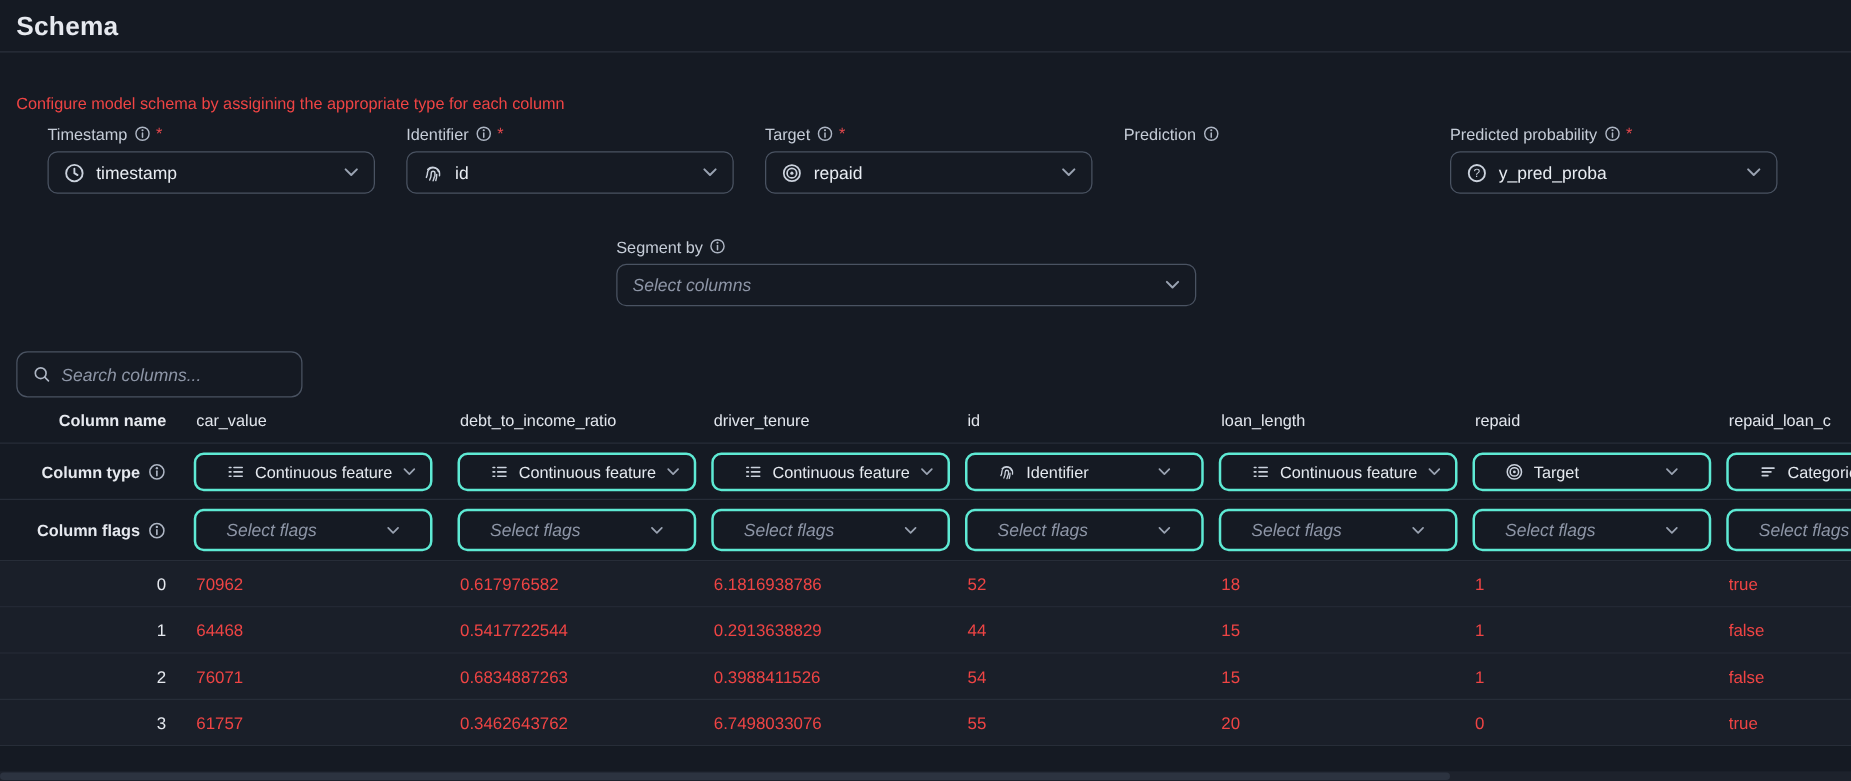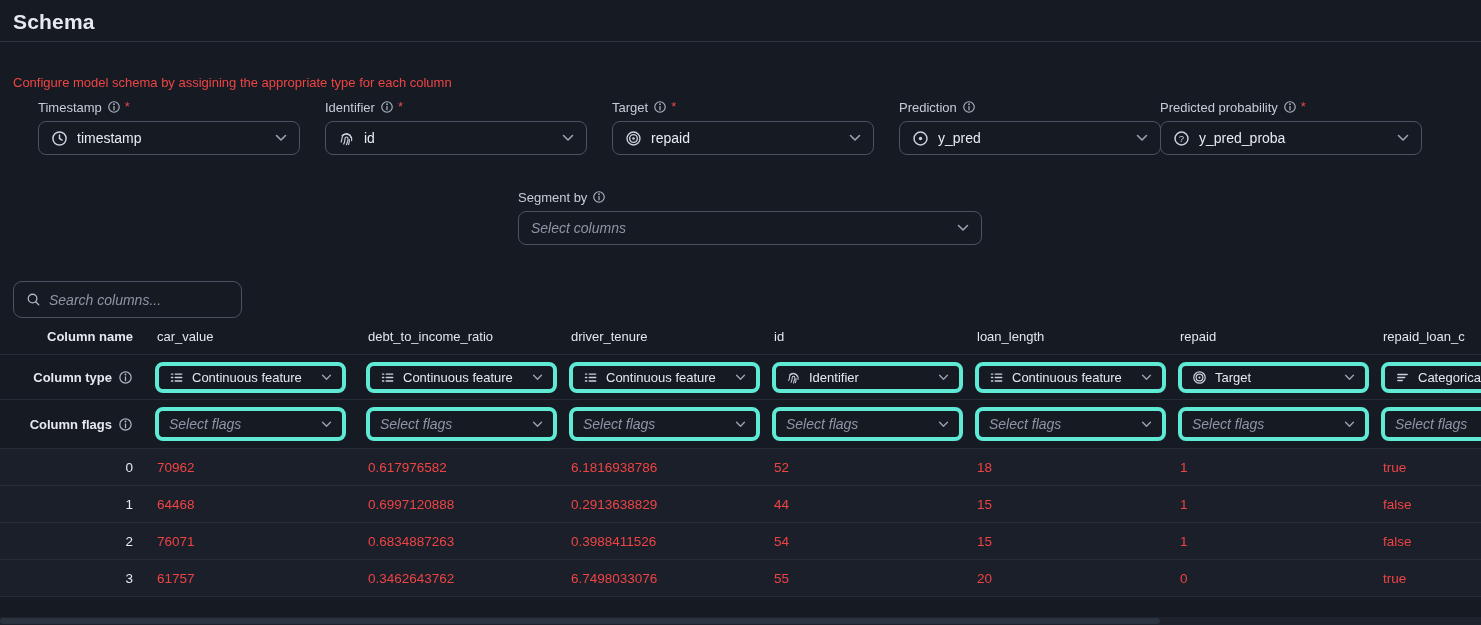--- a/index.html
+++ b/index.html
@@ -24,21 +24,21 @@
   .req { color:#e5484d; font-size:13px; margin-left:-1px; transform:translateY(-1px); }
   .sel-field {
     margin-top:5px; height:34px; display:flex; align-items:center; gap:9px;
     border:1px solid #4a5362; border-radius:8px; padding:0 12px; cursor:pointer;
     background:transparent; position:relative;
   }
   .sel-field .value { color:#e8ecf2; font-size:14px; }
   .chev { margin-left:auto; display:flex; align-items:center; }
 
   
-  .segment-block { left:518px; top:188px; width:464px; }
+  .segment-block { left:493px; top:188px; width:464px; }
   .placeholder { color:#8d95a6; font-style:italic; font-size:14px; }
 
   
   .search-box {
     left:13px; top:281px; width:229px; height:37px;
     border:1px solid #4a5362; border-radius:9px;
     display:flex; align-items:center; gap:8px; padding:0 12px;
   }
   .search-box input {
     flex:1; min-width:0; background:transparent; border:none; outline:none;
@@ -62,22 +62,22 @@
   .rlabel {
     display:flex; align-items:center; justify-content:flex-end; gap:6px;
     padding-right:12px; font-weight:700; color:#e6e9ef; white-space:nowrap;
   }
   .col-head { padding-left:12px; color:#e2e6ed; white-space:nowrap; }
   .cell { padding-left:12px; color:#ef4444; white-space:nowrap; font-size:13.5px; }
   .idx { text-align:right; padding-right:12px; color:#e6e9ef; font-size:13.5px; }
 
   .dd {
     margin-left:10px; width:191px; height:31px;
-    border:4px solid #5eead4; border-radius:8px;
-    display:flex; align-items:center; gap:8px; padding:0 10px;
+    border:2px solid #5eead4; border-radius:8px;
+    display:flex; align-items:center; gap:8px; padding:0 24px;
     cursor:pointer; white-space:nowrap; overflow:hidden;
   }
   .flags-row .dd { height:34px; }
   .dd .value { color:#e5e9ef; font-size:13px; }
 
   .info { display:inline-flex; cursor:pointer; }
 
   
   .hscrollbar { left:0; top:617px; width:1481px; height:8px; background:#1d222c; }
   .hthumb { position:absolute; left:0; top:1px; height:6px; width:1160px; background:#2c3340; border-radius:3px; }
@@ -219,33 +219,20 @@
       </span>
   </div>
 </div>
 
 <div class="abs selector" style="left:899px">
   <div class="sel-label">
     <span>Prediction</span>
     <span class="info">
         <svg width="14" height="14" viewBox="0 0 16 16">
           <use href="#i-info"></use>
-        </svg>
-      </span>
-  </div>
-  <div class="sel-field">
-    <span>
-        <svg width="17" height="17" viewBox="0 0 16 16">
-          <use href="#i-circledot"></use>
-        </svg>
-      </span>
-    <span class="value">y_pred</span>
-    <span class="chev">
-        <svg width="12" height="8" viewBox="0 0 12 8">
-          <use href="#i-chevron"></use>
         </svg>
       </span>
   </div>
 </div>
 
 <div class="abs selector" style="left:1160px">
   <div class="sel-label">
     <span>Predicted probability</span>
     <span class="info">
         <svg width="14" height="14" viewBox="0 0 16 16">
@@ -505,21 +492,21 @@
     <div class="cell">0.617976582</div>
     <div class="cell">6.1816938786</div>
     <div class="cell">52</div>
     <div class="cell">18</div>
     <div class="cell">1</div>
     <div class="cell">true</div>
   </div>
   <div class="trow data-row">
     <div class="idx">1</div>
     <div class="cell">64468</div>
-    <div class="cell">0.6997120888</div>
+    <div class="cell">0.5417722544</div>
     <div class="cell">0.2913638829</div>
     <div class="cell">44</div>
     <div class="cell">15</div>
     <div class="cell">1</div>
     <div class="cell">false</div>
   </div>
   <div class="trow data-row">
     <div class="idx">2</div>
     <div class="cell">76071</div>
     <div class="cell">0.6834887263</div>

